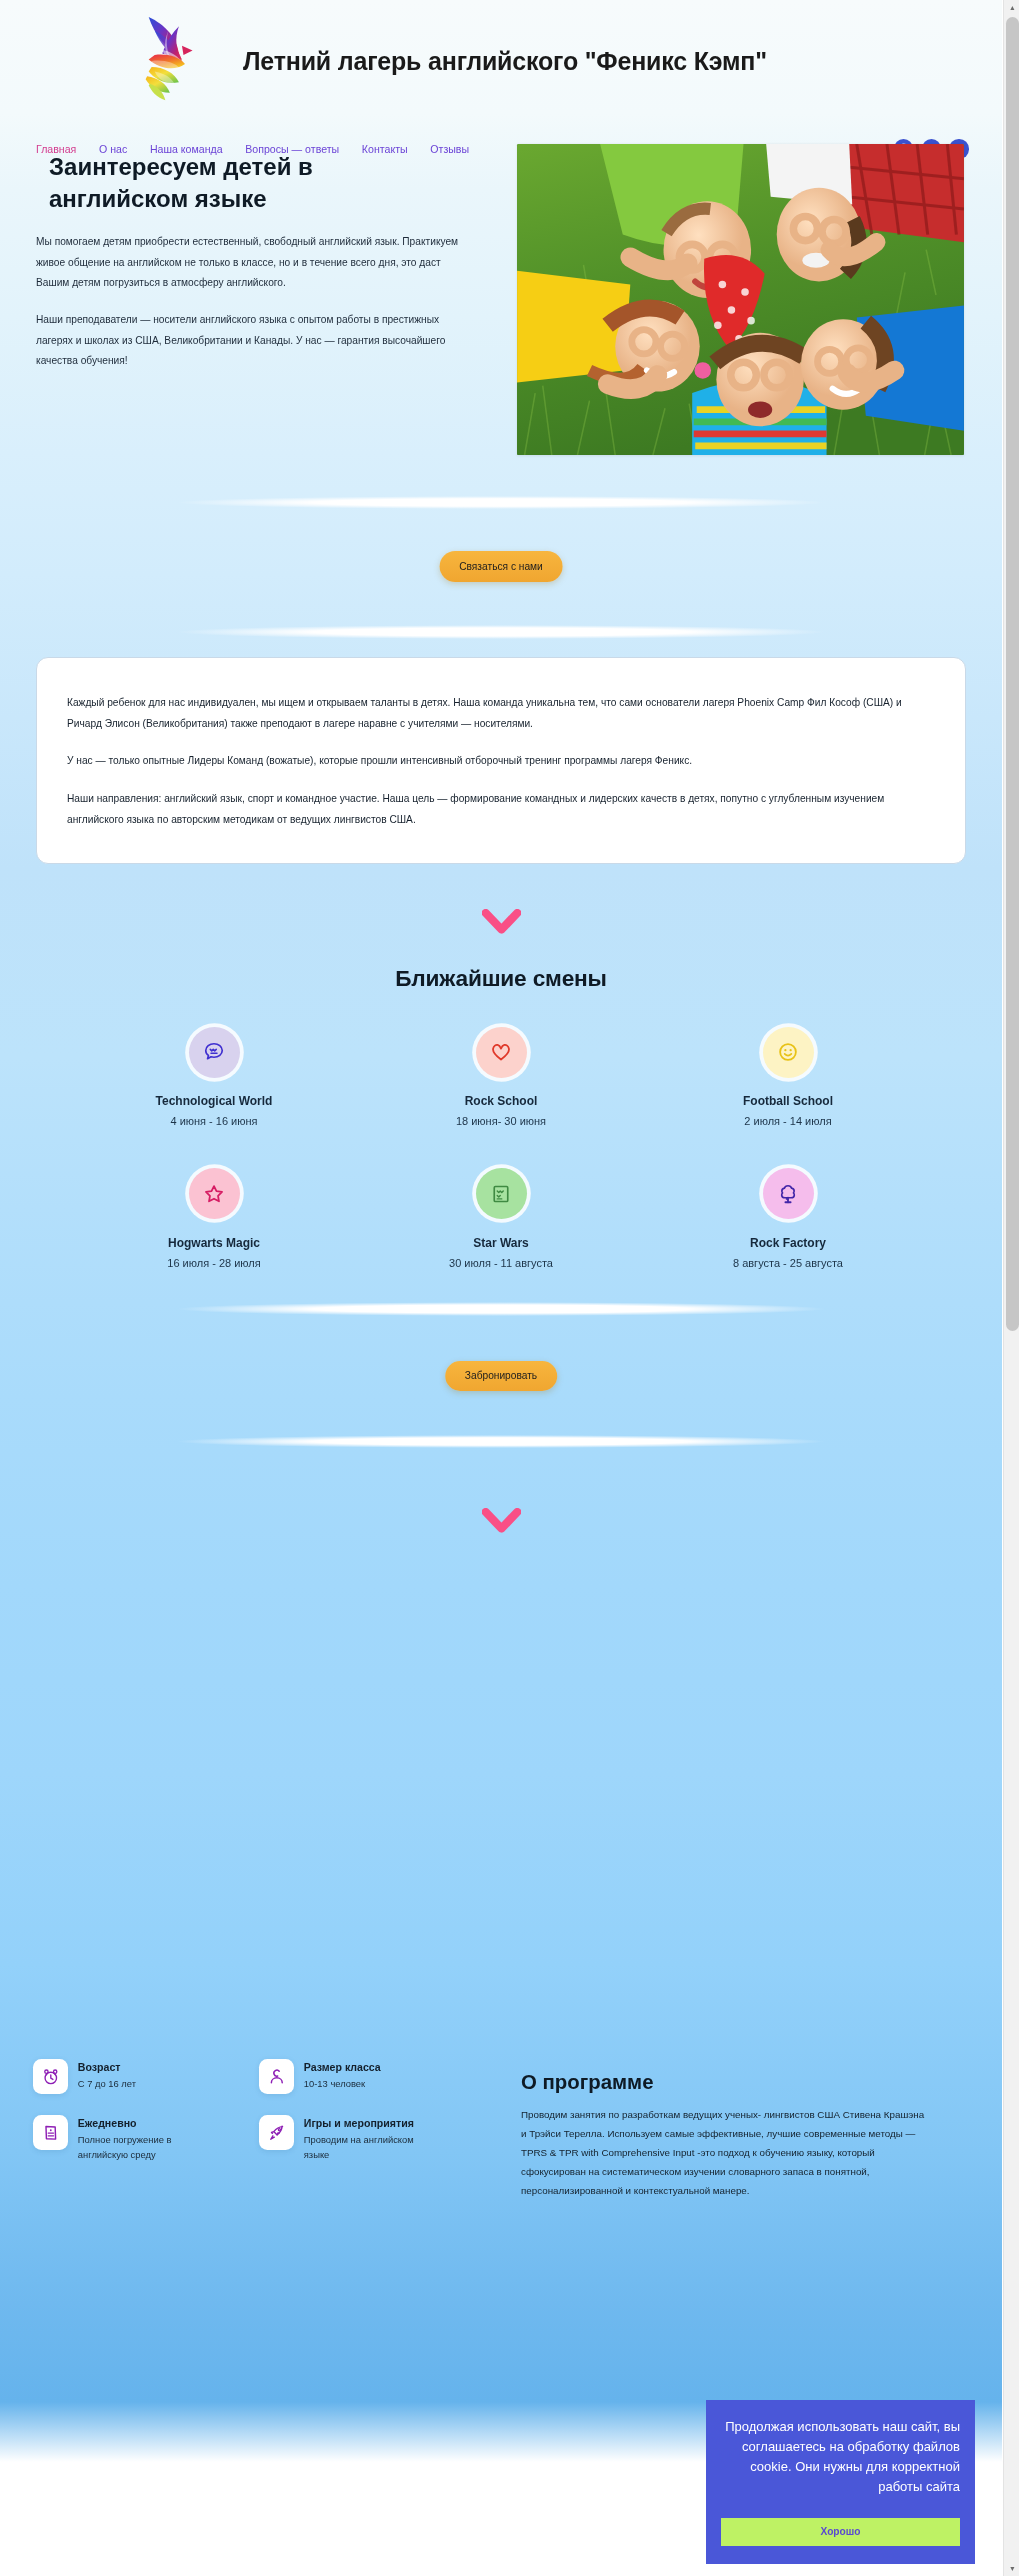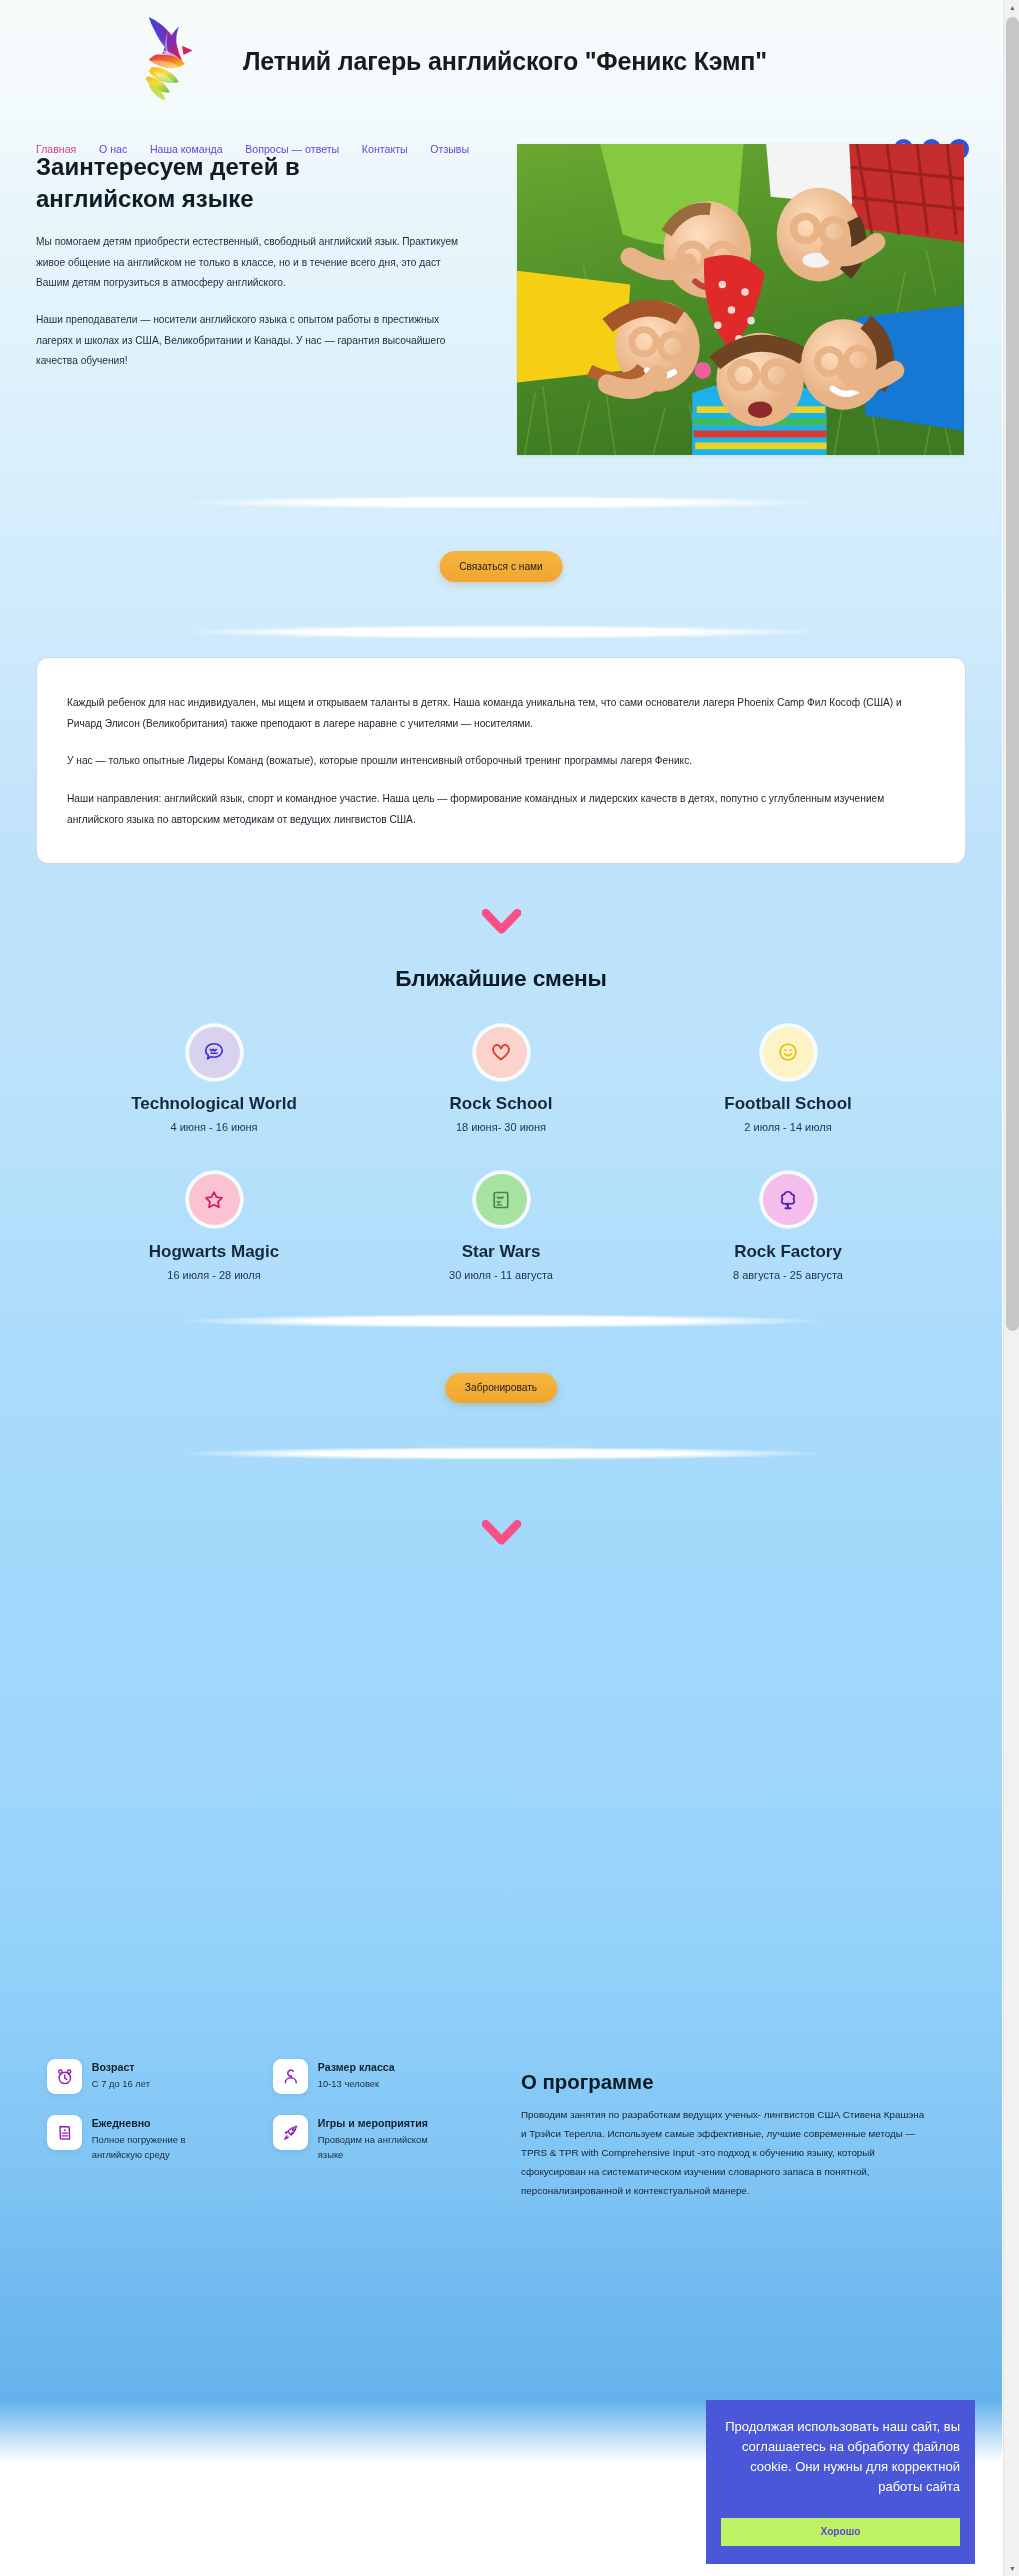--- a/index.html
+++ b/index.html
@@ -101,21 +101,21 @@
     align-items: center; justify-content: center;
     cursor: pointer;
   }
   .social svg { display: block; }
 
   
   .hero { position: relative; width: 1002px; height: 355px; }
   .hero-left { position: absolute; left: 36px; top: 15px; width: 453px; }
   .hero-h1 {
     font-size: 24px; font-weight: 700; line-height: 1.32;
-    color: #0f1b26; max-width: 355px; margin-bottom: 18px;
+    color: #0f1b26; max-width: 355px; margin-bottom: 18px; margin-left: 13px;
   }
   .hero-p {
     font-size: 10.2px; line-height: 2.0; color: #1e2b3a;
     max-width: 434px; margin-bottom: 16.6px;
   }
   .hero-photo {
     position: absolute; left: 517px; top: 7.6px;
     width: 447px; height: 311px;
     border-radius: 1.5px; overflow: hidden;
     box-shadow: 0 0.8px 3px rgba(0,0,0,0.08);
@@ -179,30 +179,30 @@
     display: flex; flex-direction: column; align-items: center;
     cursor: pointer;
   }
   .session-icon {
     width: 51px; height: 51px; border-radius: 50%;
     display: flex; align-items: center; justify-content: center;
     box-shadow: 0 0 0 3.8px rgba(255,255,255,0.85);
     margin-bottom: 16.6px;
   }
   .session-name {
-    font-size: 17px; font-weight: 700; color: #16293c;
+    font-size: 12px; font-weight: 700; color: #16293c;
     margin-bottom: 6.8px; text-align: center;
   }
   .session-dates {
     font-size: 11px; color: #1c3348; text-align: center;
   }
 
   
   .features {
-    position: absolute; left: 47px; top: 2059px;
+    position: absolute; left: 33px; top: 2059px;
     width: 453px;
   }
   .feat-row { display: flex; gap: 15px; margin-bottom: 21px; }
   .feat {
     display: flex; align-items: flex-start; gap: 9.8px; width: 211px;
   }
   .feat-icon {
     flex: 0 0 auto;
     width: 35px; height: 35px; border-radius: 8.3px;
     background: #ffffff;

